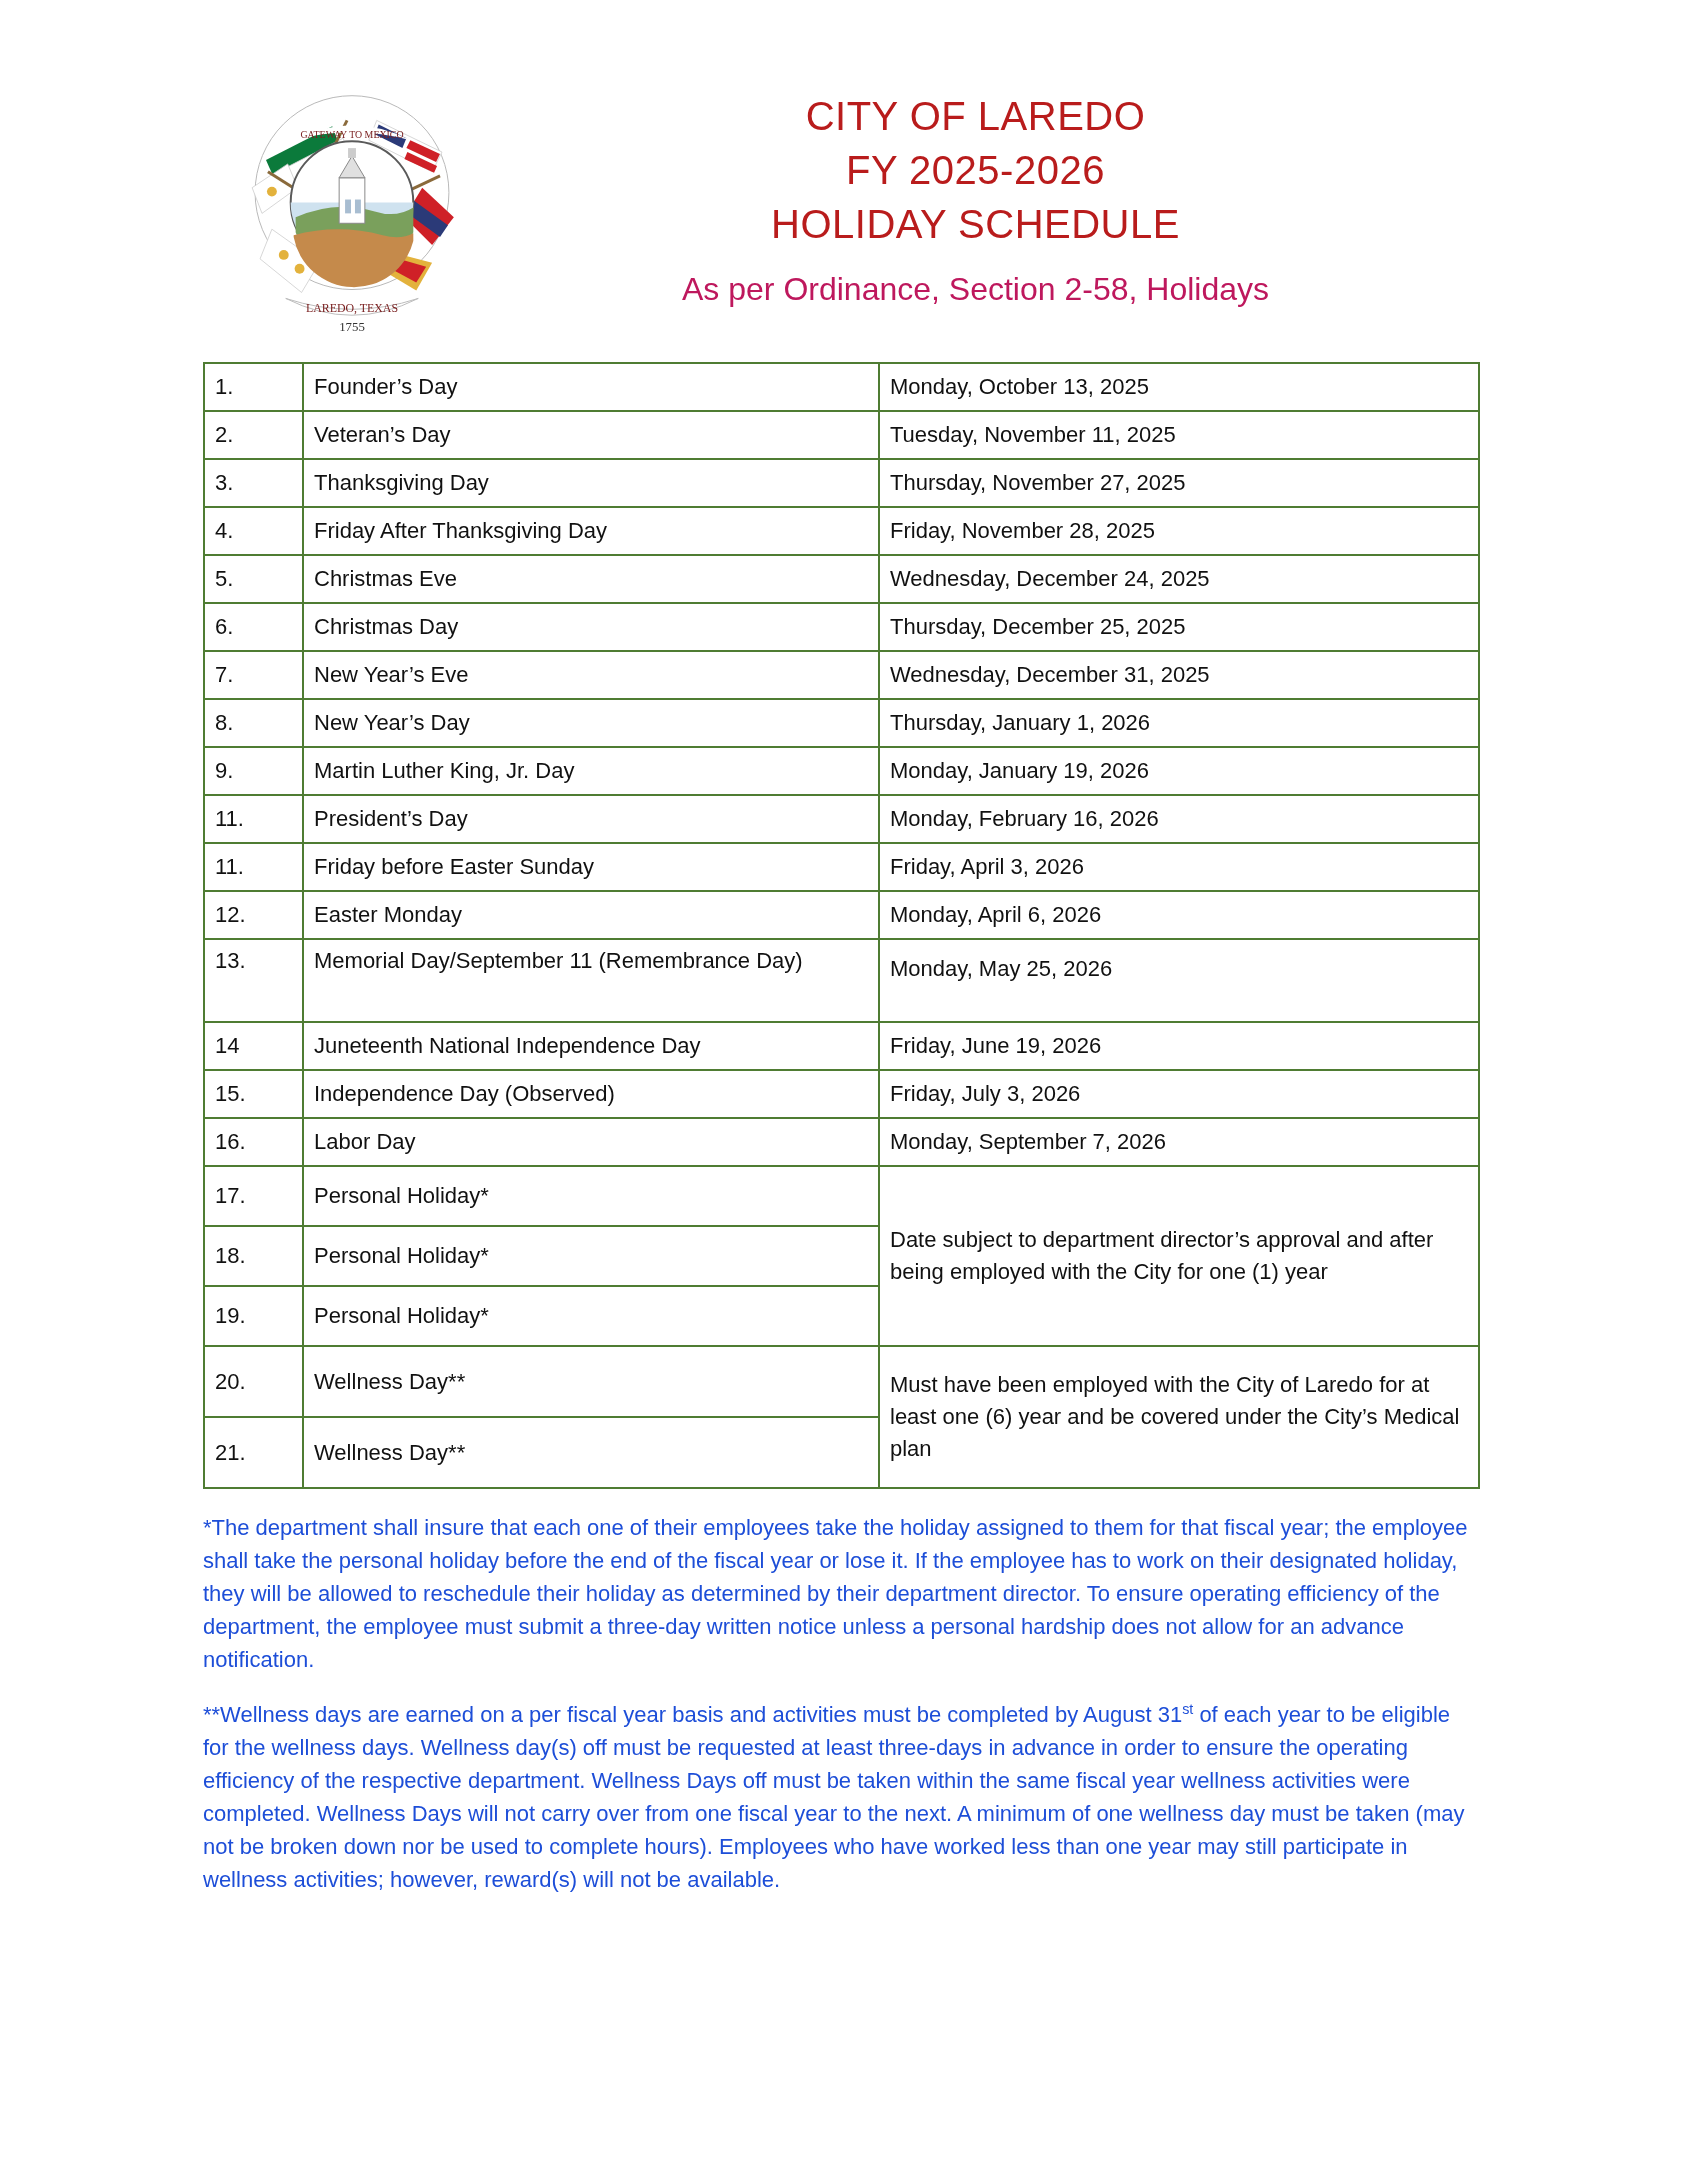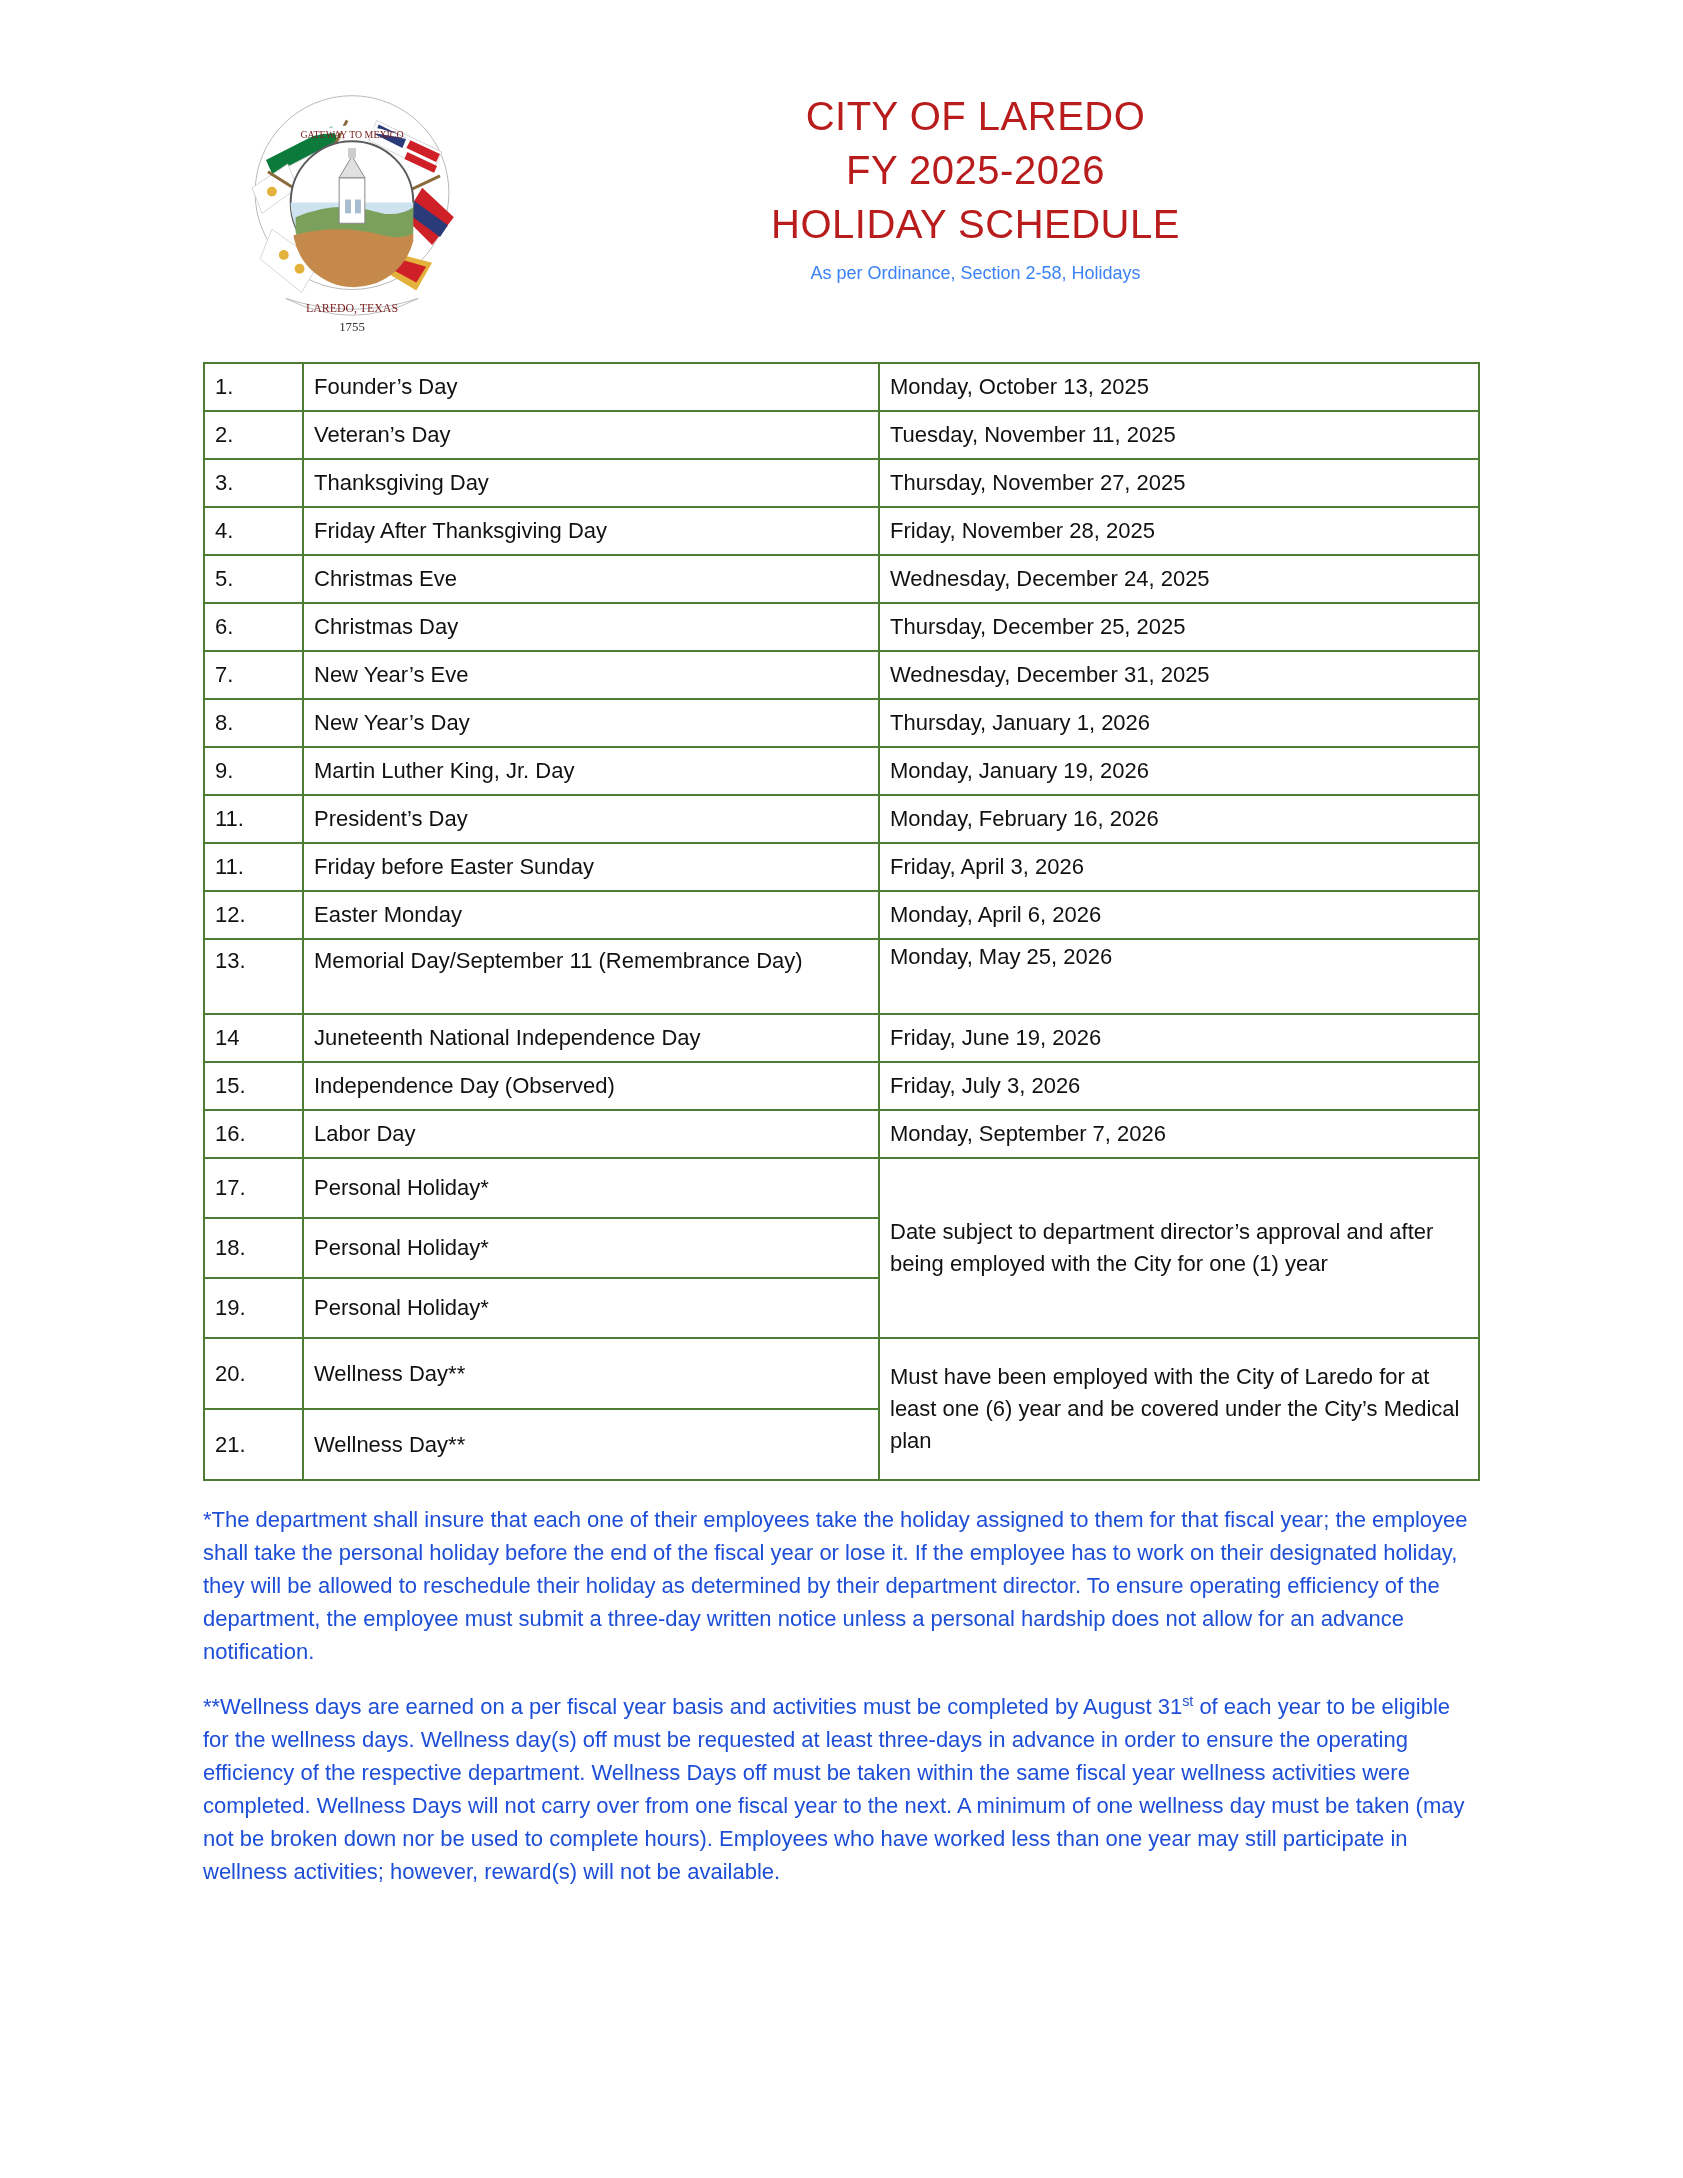--- a/index.html
+++ b/index.html
@@ -47,23 +47,23 @@
     padding-right: 59px;
   }
   .title-line {
     font-size: 40px;
     letter-spacing: 0.5px;
     line-height: 1.35;
     color: #b91c1c;
     font-weight: 400;
   }
   .subtitle {
-    font-size: 18px;
-    margin-top: 12px;
-    color: #3b82f6;
+    font-size: 32px;
+    margin-top: 20px;
+    color: #be185d;
   }
 
   
   table.holidays {
     border-collapse: collapse;
     width: 1277px;
     margin: 6px auto 0 auto;
     table-layout: fixed;
   }
   table.holidays td {
@@ -242,21 +242,21 @@
         <td class="date">Friday, April 3, 2026</td>
       </tr>
       <tr>
         <td class="num">12.</td>
         <td class="name">Easter Monday</td>
         <td class="date">Monday, April 6, 2026</td>
       </tr>
       <tr class="tall">
         <td class="num" style="vertical-align:top;padding-top:8px">13.</td>
         <td class="name" style="vertical-align:top;padding-top:8px">Memorial Day/September 11 (Remembrance Day)</td>
-        <td class="date" style="vertical-align:top;padding-top:4px">Monday, May 25, 2026</td>
+        <td class="date" style="vertical-align:top;padding-top:16px">Monday, May 25, 2026</td>
       </tr>
       <tr>
         <td class="num">14</td>
         <td class="name">Juneteenth National Independence Day</td>
         <td class="date">Friday, June 19, 2026</td>
       </tr>
       <tr>
         <td class="num">15.</td>
         <td class="name">Independence Day (Observed)</td>
         <td class="date">Friday, July 3, 2026</td>

